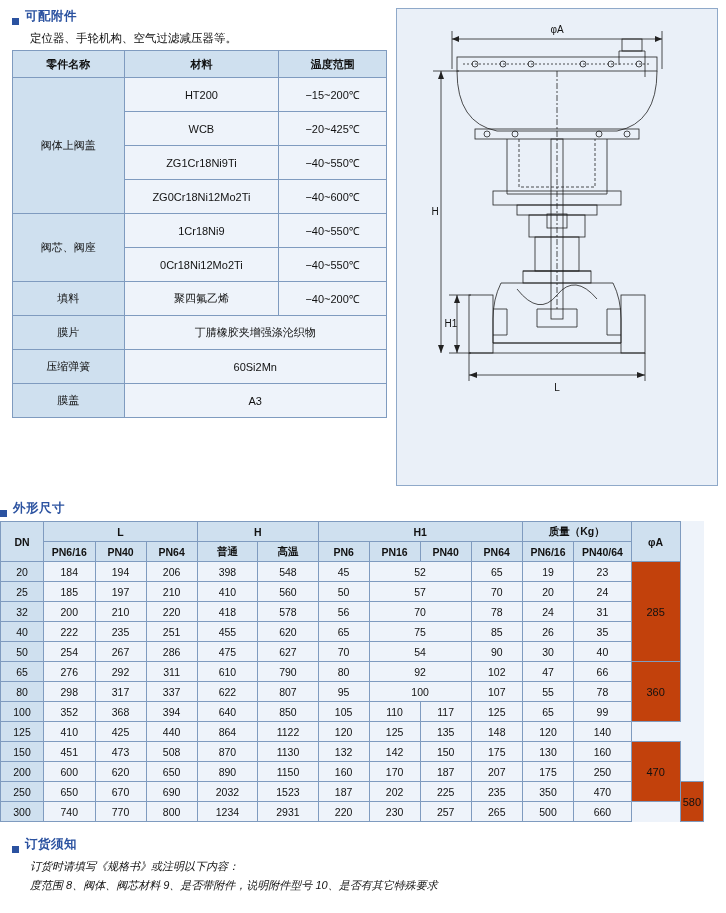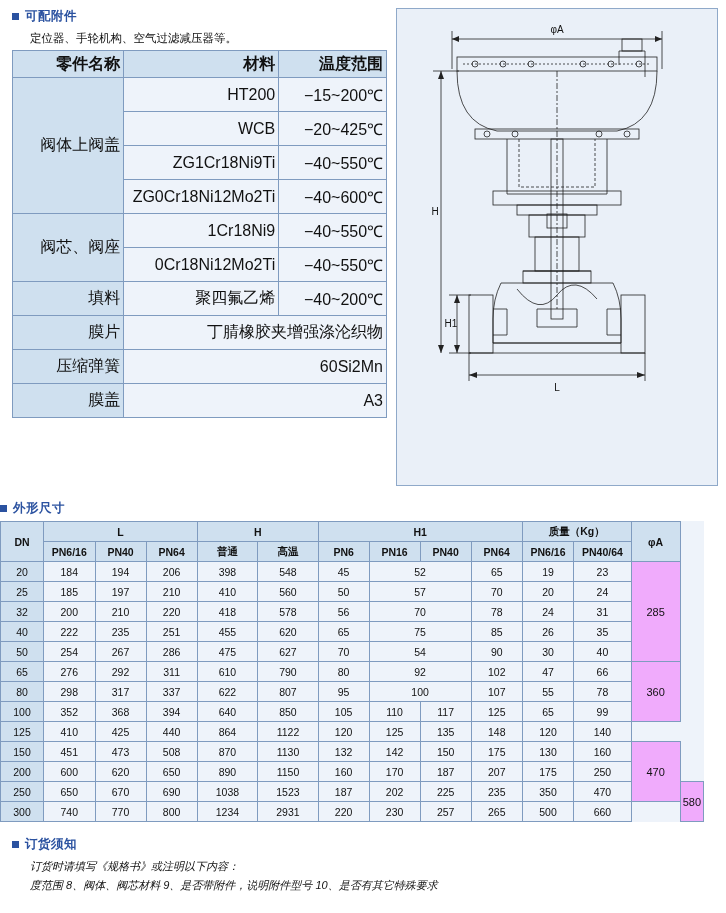--- a/index.html
+++ b/index.html
@@ -9,21 +9,21 @@
     height: 913px;
     background: #ffffff;
     font-family: "Liberation Sans", sans-serif;
     color: #1a1a1a;
     font-size: 11px;
     position: relative;
     overflow: hidden;
   }
   .section-head {
     display: flex;
-    align-items: center;
+    align-items: flex-end;
     gap: 6px;
     margin: 0 0 4px 0;
   }
   .sq {
     width: 7px; height: 7px;
     background: #2b52a0;
     display: inline-block;
     flex: 0 0 auto;
   }
   .section-title {
@@ -57,22 +57,22 @@
 
   
   table.mat {
     border-collapse: collapse;
     width: 375px;
     margin-top: 3px;
     background: #eef3fa;
   }
   table.mat td, table.mat th {
     border: 1px solid #7f9bbf;
-    text-align: right;
-    font-size: 16px;
+    text-align: center;
+    font-size: 11px;
     height: 34px;
     padding: 1px 3px;
     color: #111;
   }
   table.mat thead th {
     background: #cfe0ef;
     font-weight: bold;
     height: 27px;
   }
   table.mat td.lbl {
@@ -99,21 +99,21 @@
     padding: 0 2px;
   }
   table.dim thead th {
     background: #cfe0ef;
     font-weight: bold;
   }
   table.dim td.dn {
     background: #cfe0ef;
   }
   table.dim td.phia {
-    background: #f0abfc;
+    background: #c2410c;
     font-size: 11px;
   }
 
   
   .notice { padding: 14px 10px 0 12px; }
   .notice .para { font-size: 11px; line-height: 1.75; padding-left: 18px; font-style: italic; }
 
   
   .dimtext {
     font-family: "Liberation Sans", sans-serif;
@@ -470,21 +470,21 @@
         <td>207</td>
         <td>175</td>
         <td>250</td>
       </tr>
 
       <tr>
         <td class="dn">250</td>
         <td>650</td>
         <td>670</td>
         <td>690</td>
-        <td>1038</td>
+        <td>2032</td>
         <td>1523</td>
         <td>187</td>
         <td>202</td>
         <td>225</td>
         <td>235</td>
         <td>350</td>
         <td>470</td>
         <td class="phia" rowspan="2">580</td>
       </tr>
 

